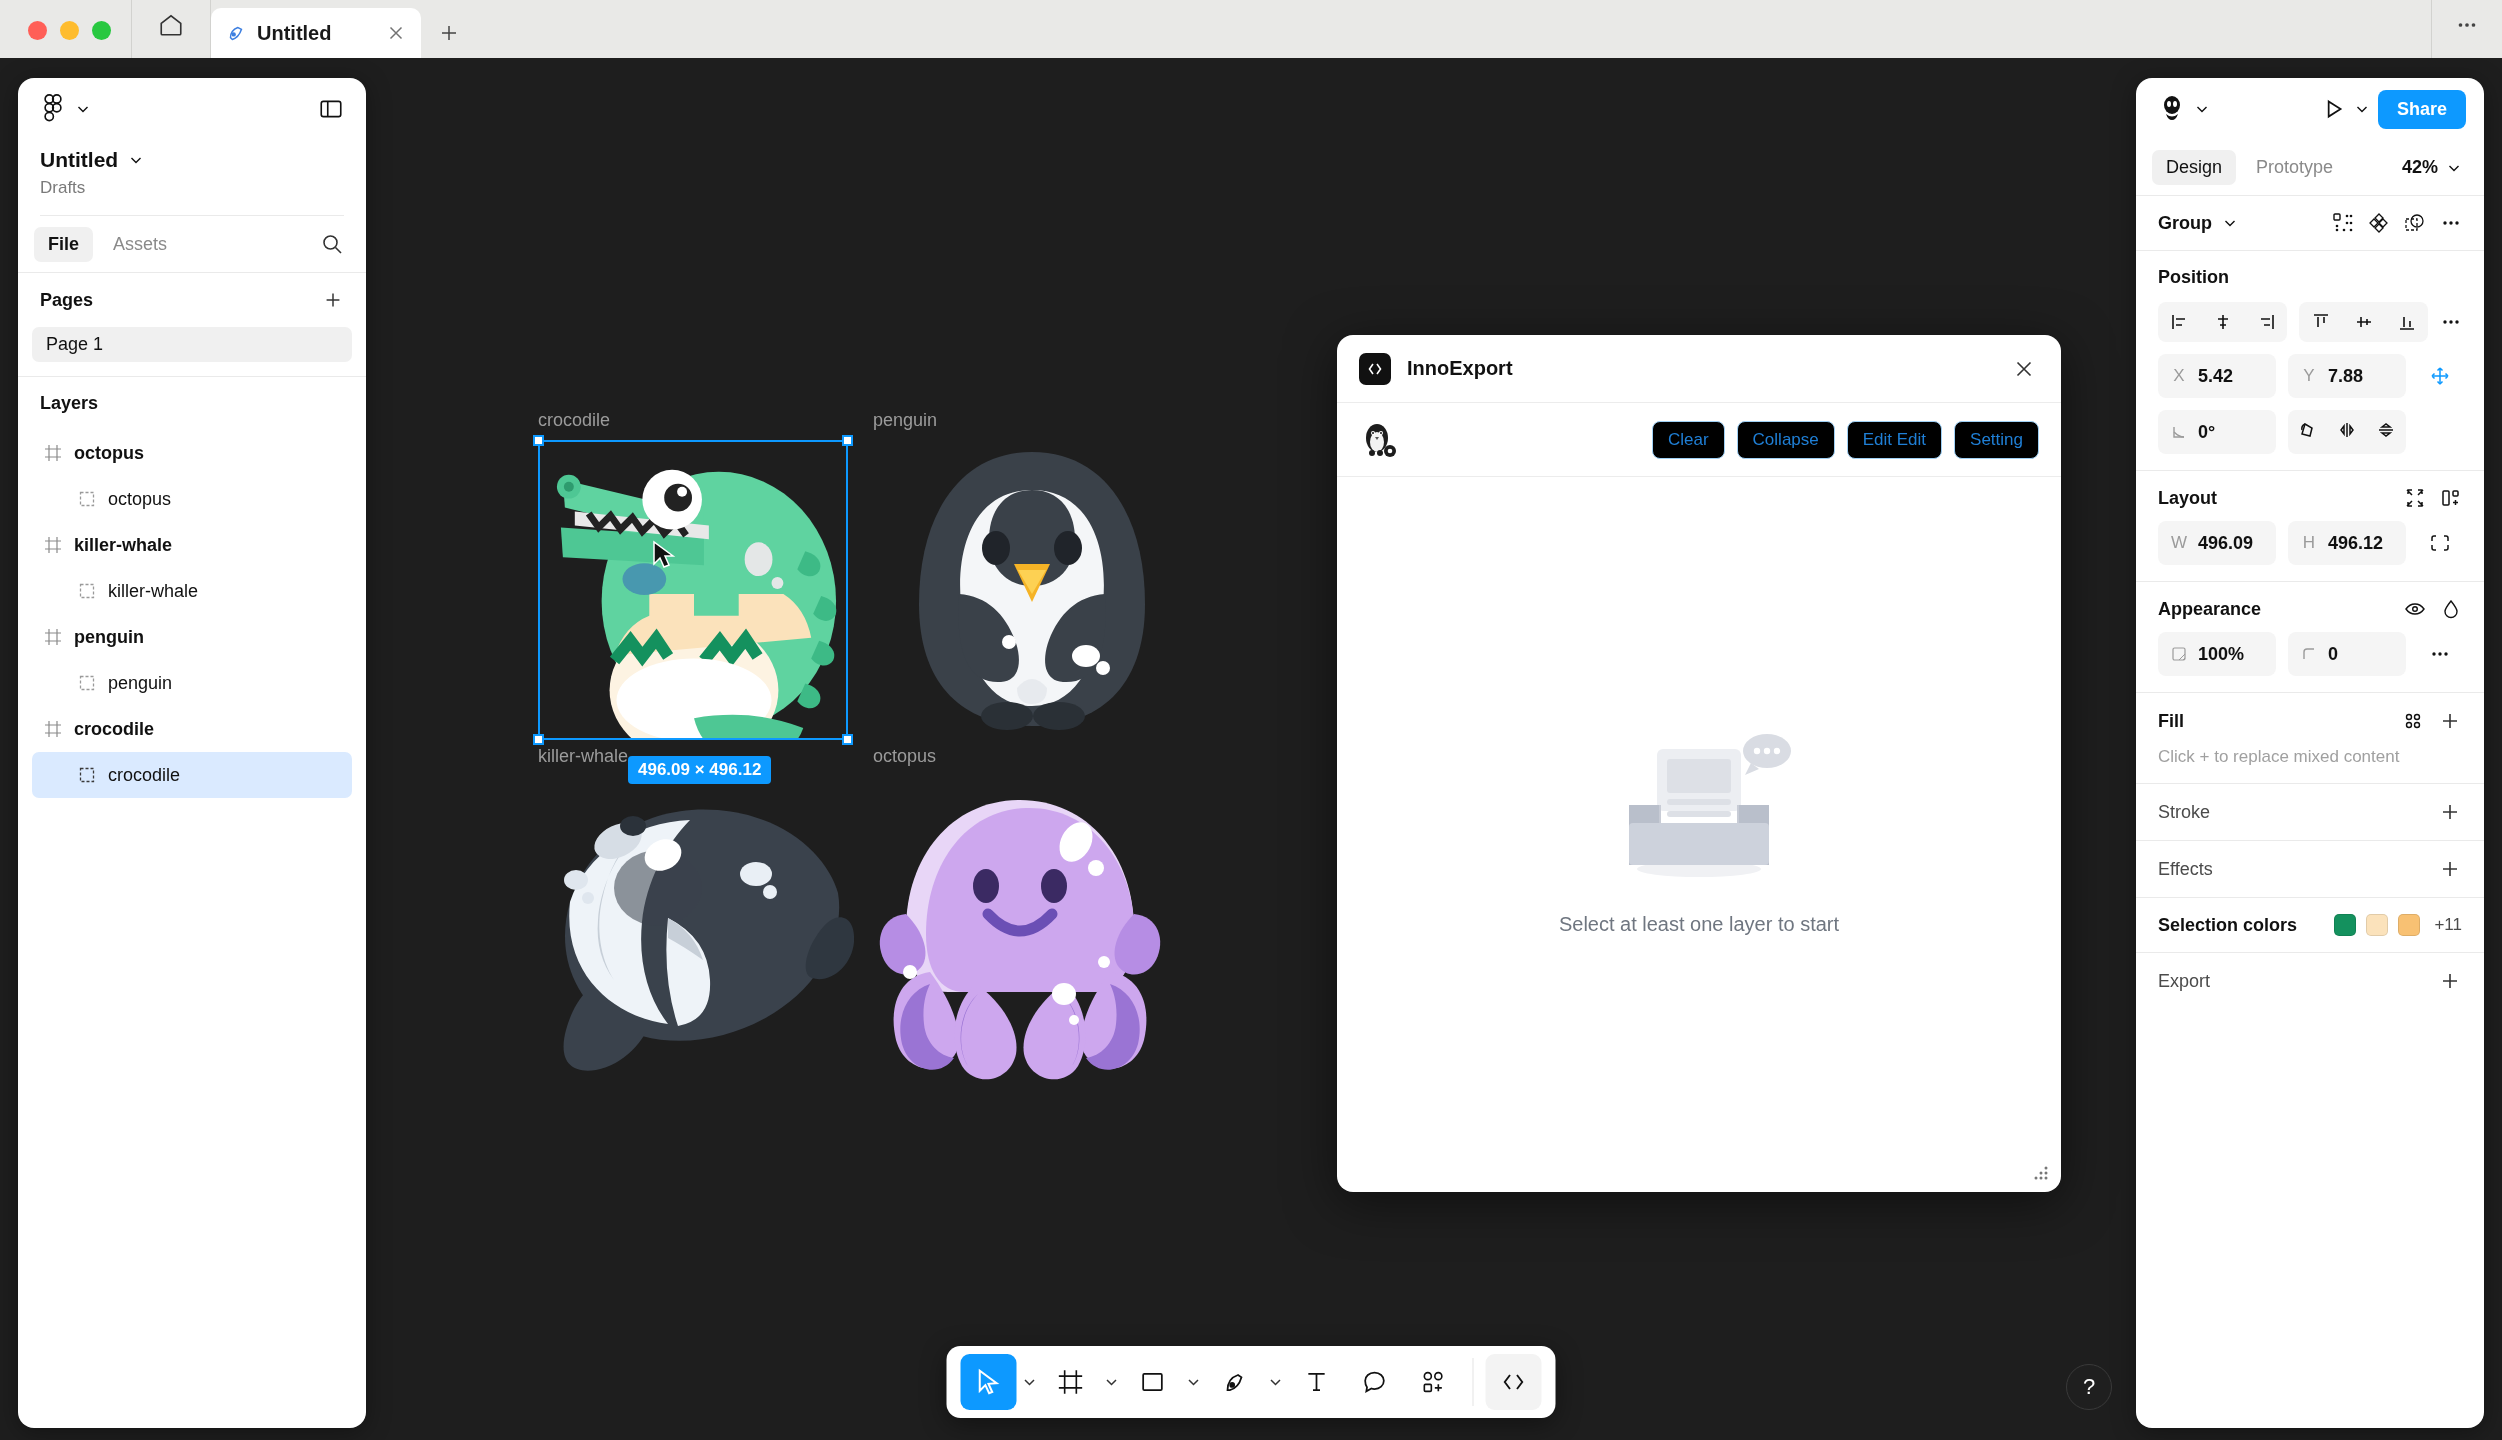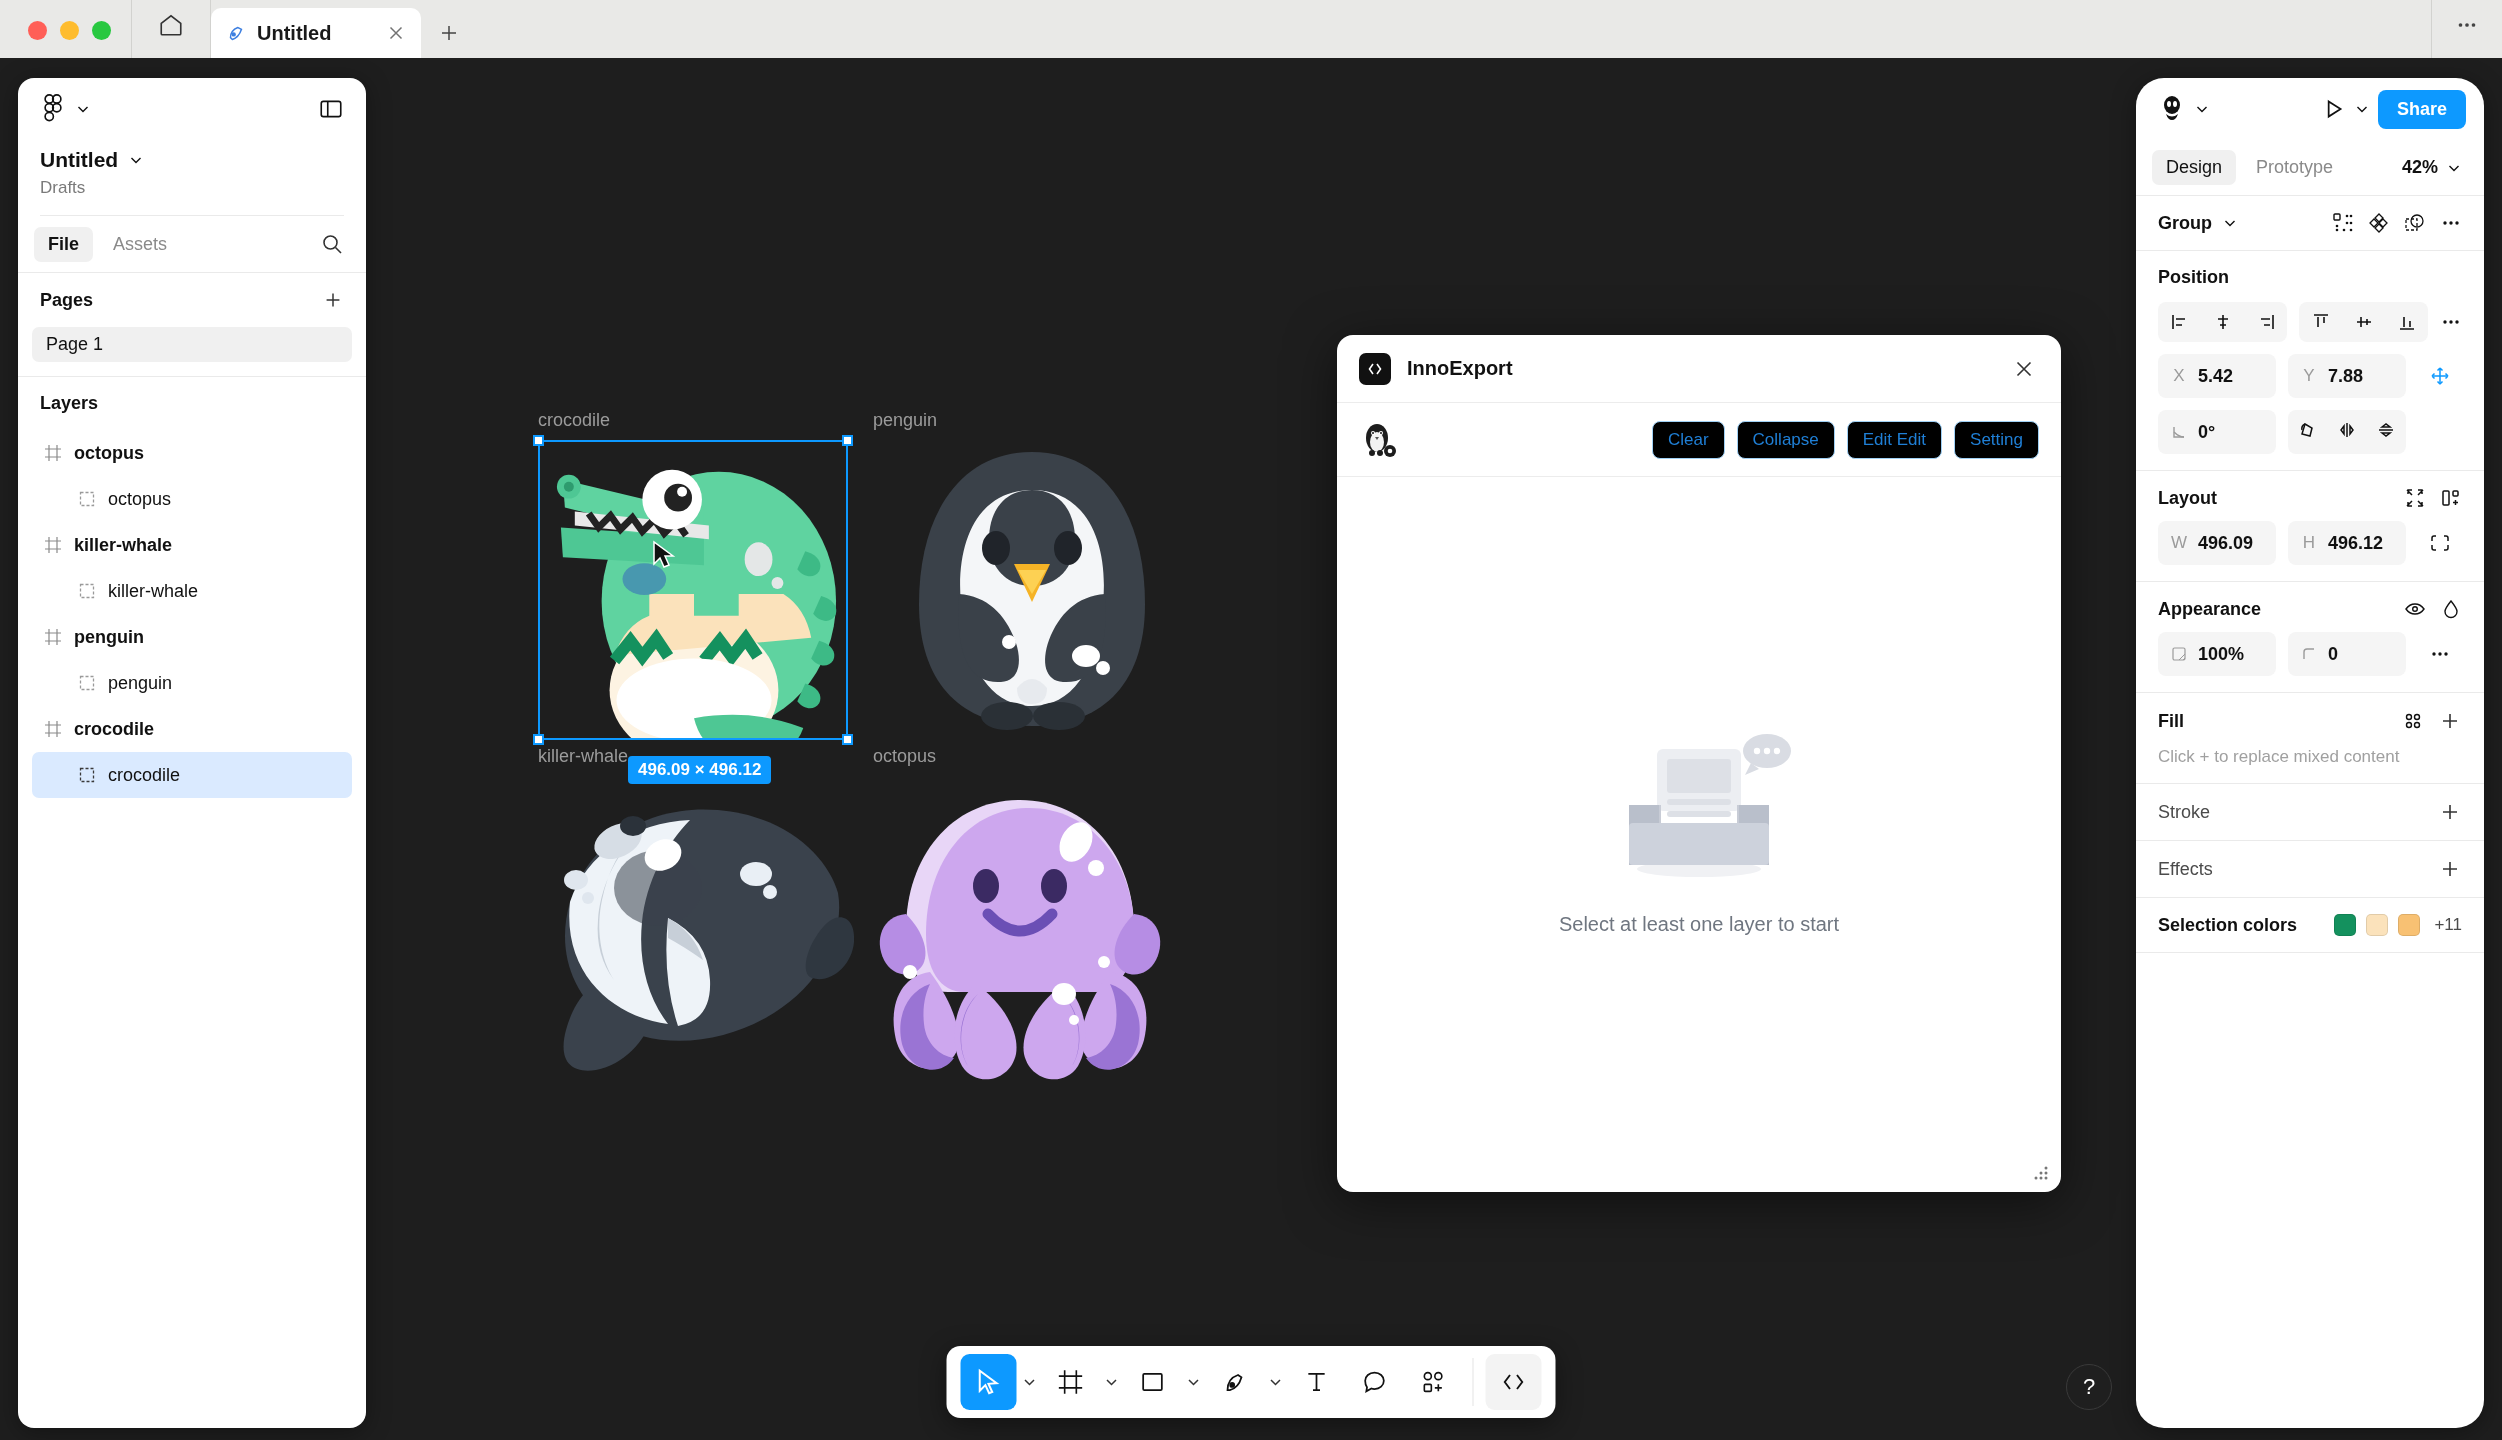--- a/index.html
+++ b/index.html
@@ -137,21 +137,21 @@
   .layer-row.selected { background: #daeaff; }
   .layer-row .lbl { white-space: nowrap; }
   .layer-row.group .lbl { font-weight: 700; }
 
   
   .right-panel {
     position: absolute;
     right: 18px; top: 20px;
     width: 348px; height: 1350px;
     background: #ffffff;
-    border-radius: 28px;
+    border-radius: 16px;
     box-shadow: 0 4px 24px rgba(0,0,0,.35);
     overflow: hidden;
   }
   .rp-top {
     height: 62px; display: flex; align-items: center;
     padding: 0 18px 0 22px; gap: 10px;
   }
   .avatar-wrap { display: flex; align-items: center; gap: 8px; }
   .rp-top-right { margin-left: auto; display: flex; align-items: center; gap: 8px; }
   .share-btn {
@@ -933,20 +933,30 @@
         <span class="rp-title">Selection colors</span>
         <div class="swatches">
           <span class="sw" id="sw0" style="background: rgb(20, 145, 94);"></span>
           <span class="sw" id="sw1" style="background: rgb(251, 226, 187);"></span>
           <span class="sw" id="sw2" style="background: rgb(248, 193, 115);"></span>
           <span class="plus11">+11</span>
         </div>
       </div>
     </div>
 
+    <div class="rp-section nobord">
+      <div class="rp-row">
+        <span class="rp-title muted">Export</span>
+        <span>
+          <svg width="24" height="24" viewBox="0 0 24 24" stroke="#333" stroke-width="1.6" fill="none">
+              <path d="M12 5v14M5 12h14"></path>
+            </svg>
+        </span>
+      </div>
+    </div>
   </div>
 
   <div class="modal">
     <div class="modal-head">
       <span class="plugin-icon">
         <svg width="20" height="20" viewBox="0 0 20 20" stroke="#fff" stroke-width="1.6" fill="none">
             <path d="M8 5 L4.5 10 L8 15"></path>
             <path d="M12 5 L15.5 10 L12 15"></path>
           </svg>
       </span>

